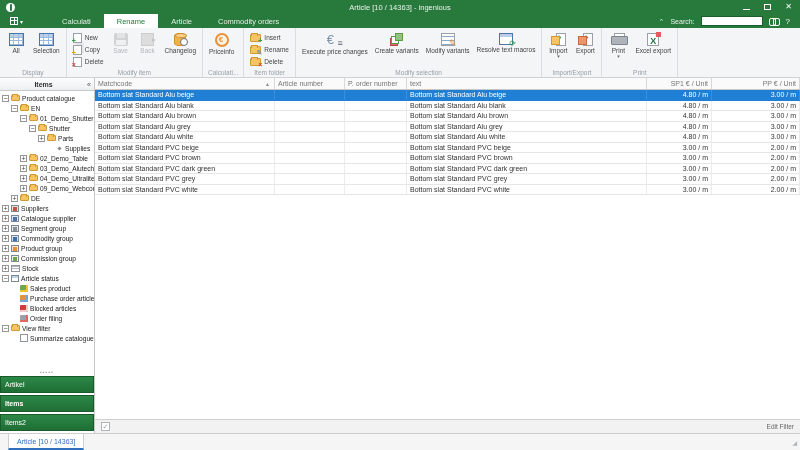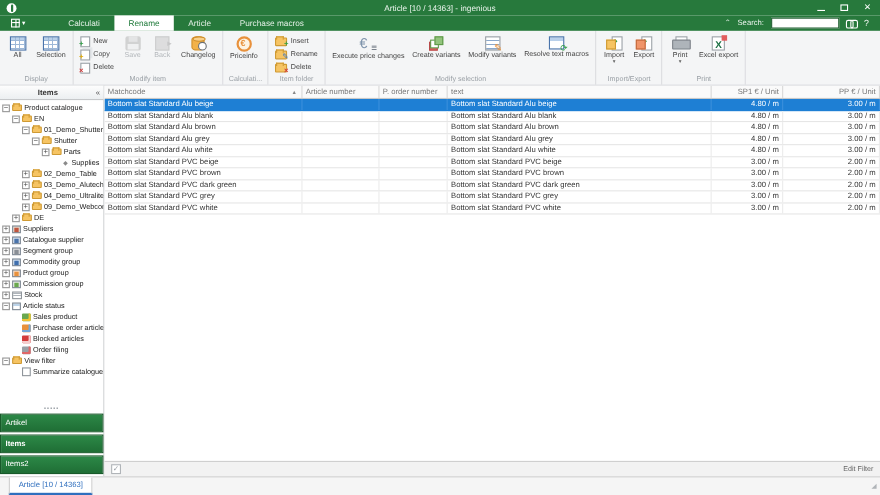--- a/index.html
+++ b/index.html
@@ -175,21 +175,21 @@
 
   <div class="tabrow">
     <span class="appmenu">
       <span class="grid-ic"></span>
       <span class="caret">▾</span>
     </span>
     <nav class="tabs" id="menu-tabs">
         <span class="tab">Calculati</span>
         <span class="tab active">Rename</span>
         <span class="tab">Article</span>
-        <span class="tab">Purchase macros</span>
+        <span class="tab">Commodity orders</span>
       </nav>
     <div class="searcharea">
       <span class="chev">⌃</span>
       <span class="s-label">Search:</span>
       <input class="s-input" value="" style="">
       <span class="binoc"></span>
       <span class="helpq">?</span>
     </div>
   </div>
 

